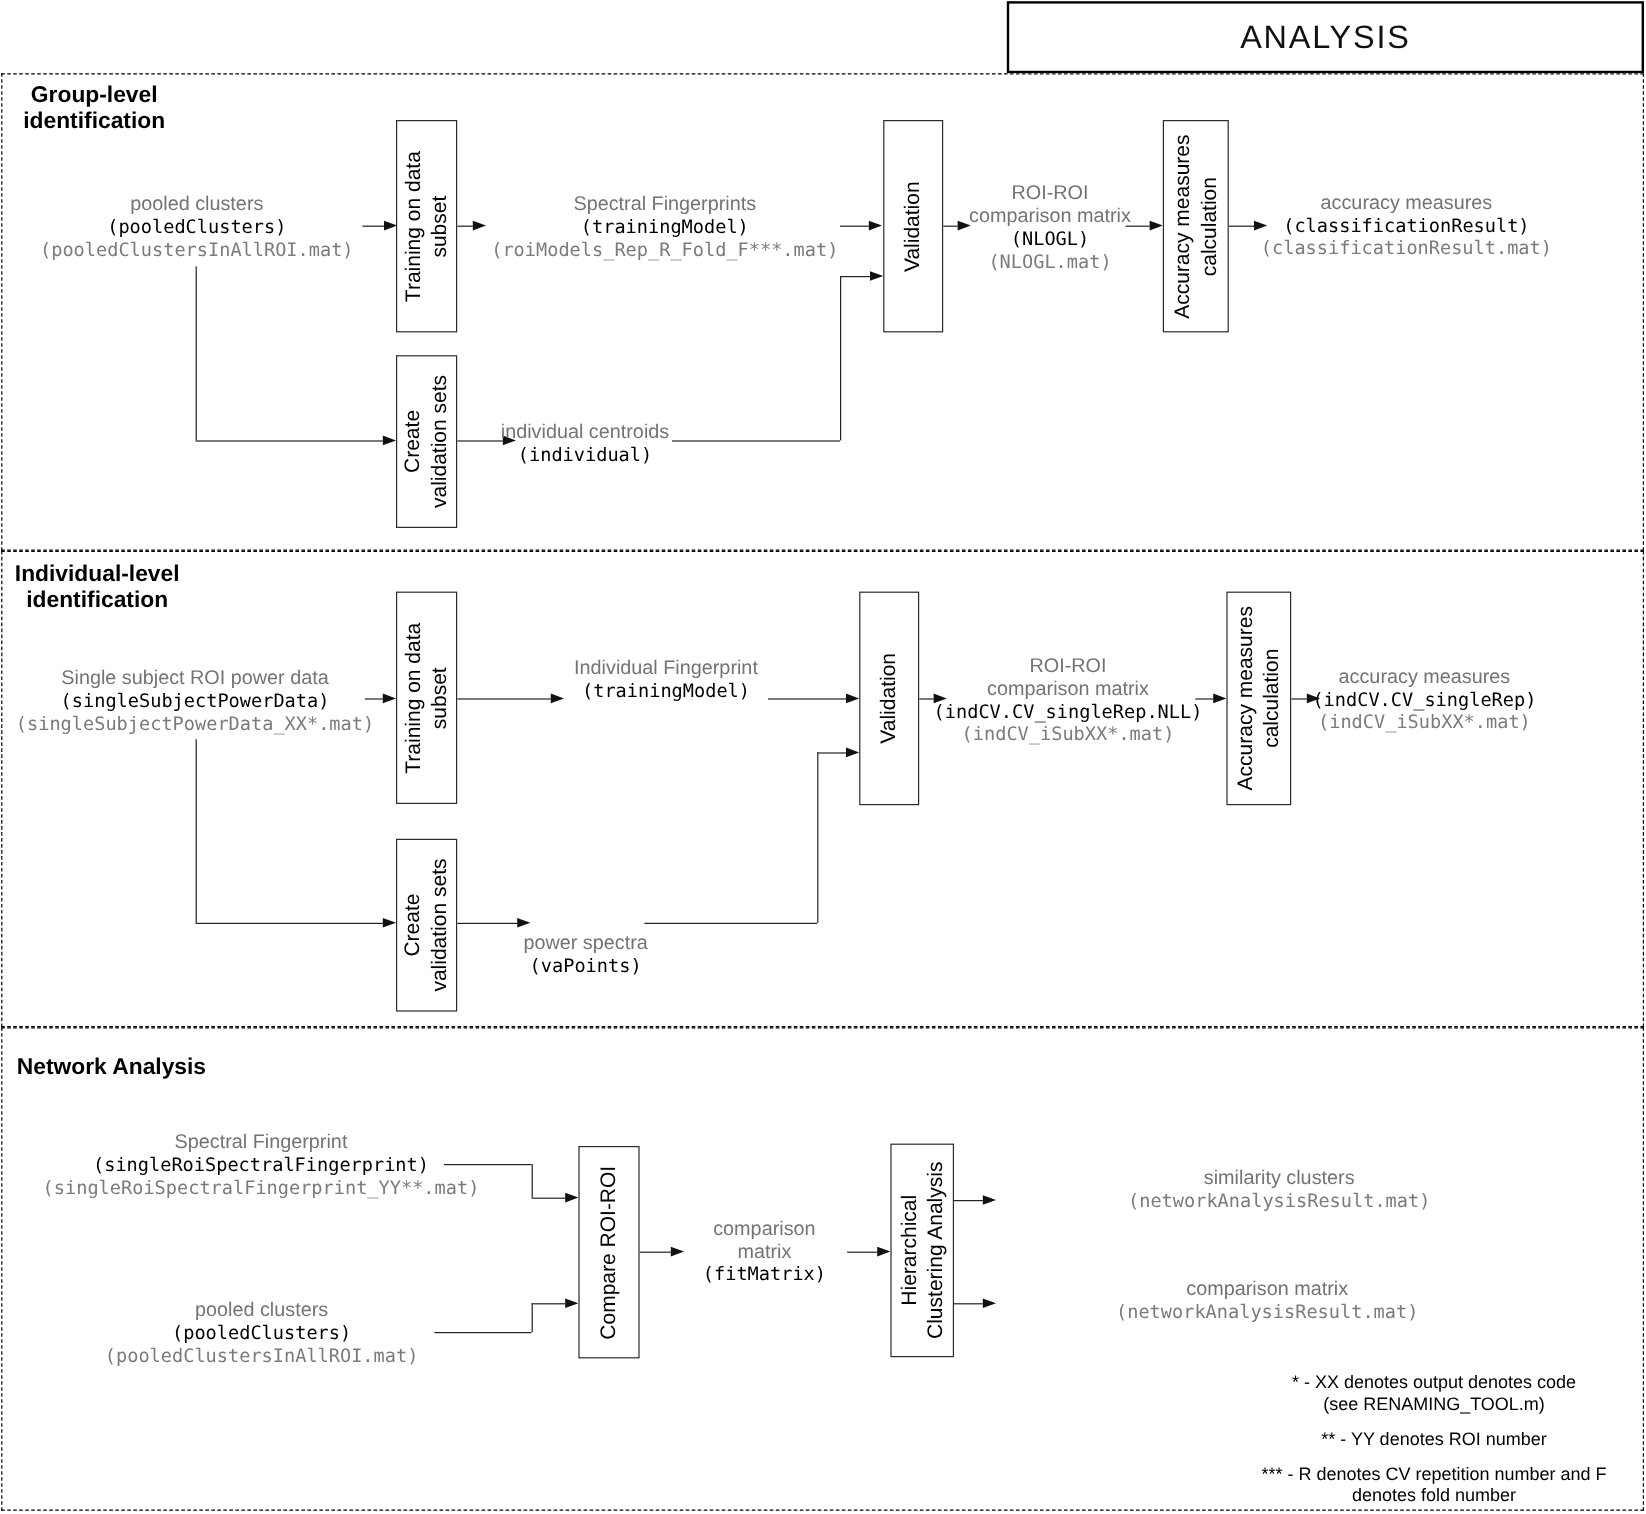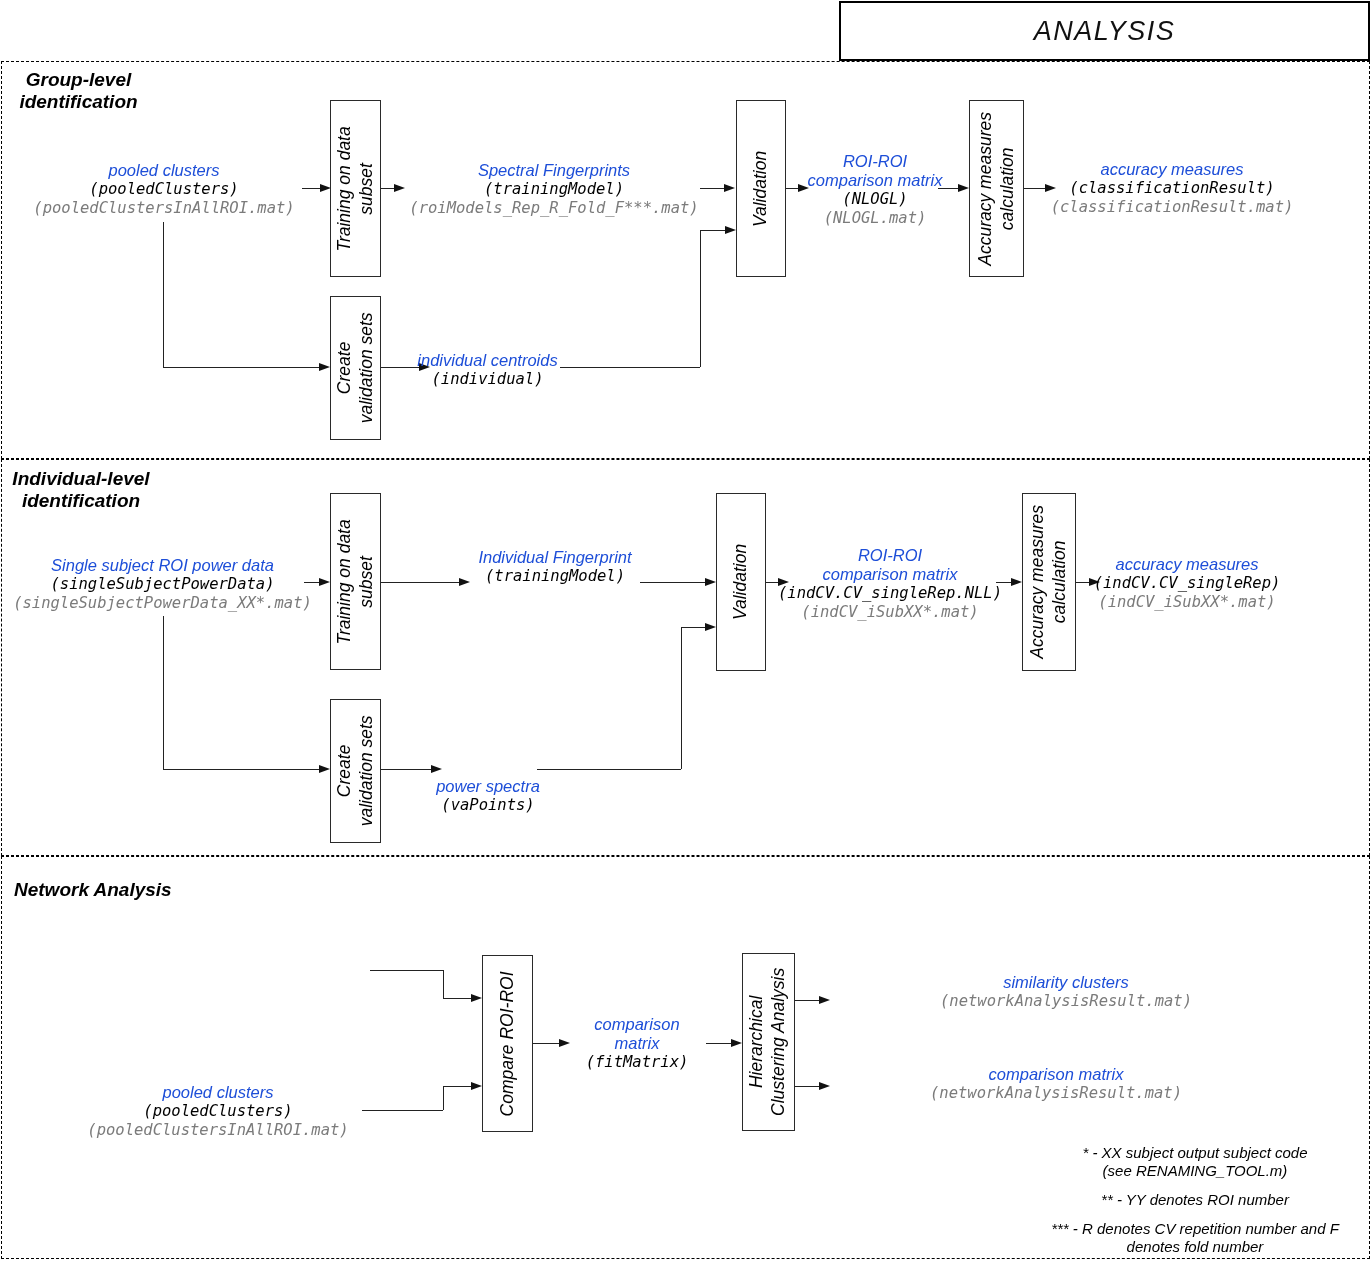--- a/index.html
+++ b/index.html
@@ -1,26 +1,26 @@
 <!DOCTYPE html>
 <html><head>
 <meta charset="utf-8">
 <style>
   html,body{margin:0;padding:0;background:#fff;}
   .canvas{position:relative;width:1372px;height:1262px;background:#fff;overflow:hidden;
-          font-family:"Liberation Sans",sans-serif;font-style:italic;}
+          font-family:"Liberation Sans",sans-serif;}
   .section{position:absolute;border:1px dashed #000;box-sizing:border-box;background:transparent;}
   .title-box{position:absolute;left:839px;top:1px;width:531px;height:60px;background:#fff;
              border:2px solid #000;box-sizing:border-box;display:flex;align-items:center;justify-content:center;z-index:3;}
   .title-box span{font-size:27px;letter-spacing:1.5px;color:#111;}
   .shead{position:absolute;font-weight:bold;font-size:19px;line-height:22px;color:#000;
          white-space:pre-line;text-align:center;z-index:2;}
   .shead.left{text-align:left;}
   .node{position:absolute;text-align:center;z-index:2;}
-  .nt{font-family:"Liberation Sans",sans-serif;font-size:16.5px;line-height:19px;color:#1d4ed8;white-space:pre-line;}
+  .nt{font-family:"Liberation Sans",sans-serif;font-size:16.5px;line-height:19px;color:#737373;white-space:pre-line;}
   .nv{font-family:"DejaVu Sans Mono",monospace;font-size:15.5px;line-height:19px;color:#000;white-space:pre;}
   .nf{font-family:"DejaVu Sans Mono",monospace;font-size:15.5px;line-height:19px;color:#7b7b7b;white-space:pre;}
   .pbox{position:absolute;border:1.5px solid #2a2a2a;background:#fff;box-sizing:border-box;
         display:flex;align-items:center;justify-content:center;z-index:2;}
   .rot{transform:rotate(-90deg);white-space:pre;text-align:center;font-size:17.5px;line-height:1.25;color:#000;}
   .hl{position:absolute;height:0;border-top:1px solid #222;z-index:1;}
   .vl{position:absolute;width:0;border-left:1px solid #222;z-index:1;}
   .ah{position:absolute;width:0;height:0;border-top:4.5px solid transparent;
       border-bottom:4.5px solid transparent;border-left:11px solid #111;z-index:1;}
   .fnote{font-size:15px;line-height:18px;color:#000;white-space:pre-line;text-align:center;margin-bottom:11px;}
@@ -180,20 +180,25 @@
   <div class="vl" style="left:163px;top:616px;height:153px"></div>
   <div class="hl" style="left:163px;top:769px;width:156px"></div>
   <div class="ah" style="left:319px;top:765px"></div>
   <div class="hl" style="left:381px;top:769px;width:50px"></div>
   <div class="ah" style="left:431px;top:765px"></div>
   <div class="hl" style="left:537px;top:769px;width:144px"></div>
   <div class="vl" style="left:681px;top:627px;height:142px"></div>
   <div class="hl" style="left:681px;top:627px;width:24px"></div>
   <div class="ah" style="left:705px;top:623px"></div>
 
+  <div class="node" style="left:25px;top:943px;width:385px">
+    <div class="nt">Spectral Fingerprint</div>
+    <div class="nv">(singleRoiSpectralFingerprint)</div>
+    <div class="nf">(singleRoiSpectralFingerprint_YY**.mat)</div>
+  </div>
 
   <div class="node" style="left:33px;top:1083px;width:370px">
     <div class="nt">pooled clusters</div>
     <div class="nv">(pooledClusters)</div>
     <div class="nf">(pooledClustersInAllROI.mat)</div>
   </div>
 
   <div class="pbox" style="left:482px;top:955px;width:51px;height:177px">
     <span class="rot">Compare ROI-ROI</span>
   </div>
@@ -232,20 +237,20 @@
   <div class="hl" style="left:533px;top:1043px;width:26px"></div>
   <div class="ah" style="left:559px;top:1039px"></div>
   <div class="hl" style="left:706px;top:1043px;width:25px"></div>
   <div class="ah" style="left:731px;top:1039px"></div>
   <div class="hl" style="left:795px;top:1000px;width:24px"></div>
   <div class="ah" style="left:819px;top:996px"></div>
   <div class="hl" style="left:795px;top:1086px;width:24px"></div>
   <div class="ah" style="left:819px;top:1082px"></div>
 
   <div style="position:absolute;left:1030px;top:1144px;width:330px">
-    <div class="fnote">* - XX subject output subject code
+    <div class="fnote">* - XX denotes output denotes code
 (see RENAMING_TOOL.m)</div>
     <div class="fnote">** - YY denotes ROI number</div>
     <div class="fnote">*** - R denotes CV repetition number and F
 denotes fold number</div>
   </div>
 
 </div>
 
 </body></html>

